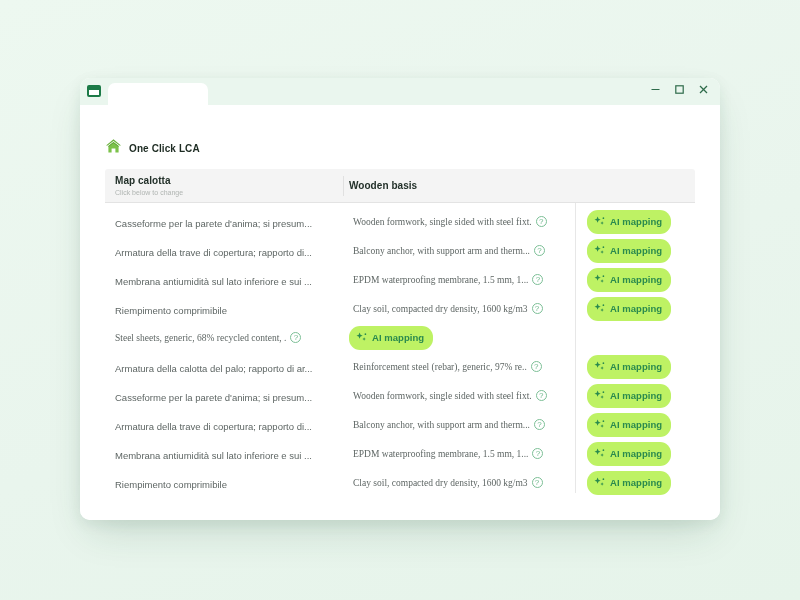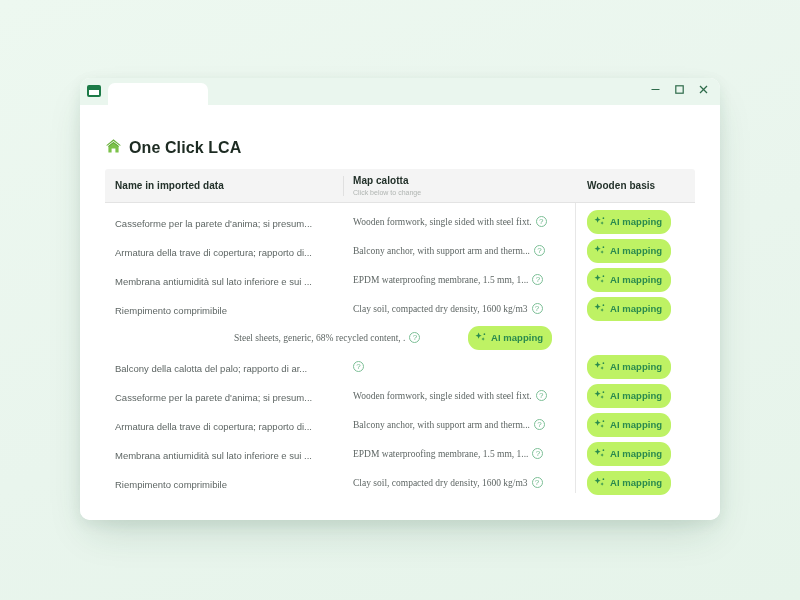--- a/index.html
+++ b/index.html
@@ -111,21 +111,21 @@
 
   
   .brand {
     display: flex;
     align-items: center;
     gap: 7px;
     padding: 26px 0 0 25px;
     height: 60px;
   }
   .brand-title {
-    font-size: 16px;
+    font-size: 10px;
     font-weight: bold;
     color: #1d2b22;
     letter-spacing: .1px;
   }
 
   
   .table {
     margin: 4px 25px 0 25px;
     width: 590px;
   }
@@ -185,21 +185,20 @@
     bottom: 4px;
     width: 1px;
     background: #e7e7e7;
   }
   .full-div.d2 { left: 470px; }
 
   .trow {
     display: flex;
     align-items: center;
     height: 29px;
-    justify-content: center;
   }
 
   .cell-text {
     font-size: 9.5px;
     color: #5e6664;
     white-space: nowrap;
     overflow: hidden;
     text-overflow: clip;
     letter-spacing: 0;
   }
@@ -290,23 +289,20 @@
           </svg>
         </span>
         <span class="brand-title">One Click LCA</span>
       </div>
 
       <div class="table">
 
         <div class="thead">
           <span class="hdr-div d1"></span>
 
-          <div class="col-1">
-            <div class="th-label">Name in imported data</div>
-          </div>
 
           <div class="col-2">
             <div class="th-label">Map calotta</div>
             <div class="th-sub">Click below to change</div>
           </div>
 
           <div class="col-3">
             <div class="th-label">Wooden basis</div>
           </div>
         </div>
@@ -391,23 +387,24 @@
               <div class="col-3"><span class="badge">
                   <span class="spark-icon"><svg width="11" height="11" viewBox="0 0 11 11" aria-hidden="true">
                       <path d="M3.6 0.6 L4.5 2.8 L6.7 3.7 L4.5 4.6 L3.6 6.8 L2.7 4.6 L0.5 3.7 L2.7 2.8 Z" fill="#2a8a4e"></path>
                       <path d="M8.1 5.3 L8.6 6.5 L9.8 7.0 L8.6 7.5 L8.1 8.7 L7.6 7.5 L6.4 7.0 L7.6 6.5 Z" fill="#2a8a4e"></path>
                       <circle cx="9.4" cy="2.2" r="0.85" fill="#2a8a4e"></circle>
                     </svg></span>
                   <span class="badge-label">AI mapping</span>
                 </span></div>
             </div>
             <div class="trow">
-              <div class="col-1"><span class="cell-text">Balcony della calotta del palo; rapporto di ar...</span></div>
-              <div class="col-2">
-                <div class="map-cell">
+              <div class="col-1"><span class="cell-text">Armatura della calotta del palo; rapporto di ar...</span></div>
+              <div class="col-2">
+                <div class="map-cell">
+                  <span class="cell-text">Reinforcement steel (rebar), generic, 97% re..</span>
                   <span class="help-icon">?</span>
                 </div>
               </div>
               <div class="col-3"><span class="badge">
                   <span class="spark-icon"><svg width="11" height="11" viewBox="0 0 11 11" aria-hidden="true">
                       <path d="M3.6 0.6 L4.5 2.8 L6.7 3.7 L4.5 4.6 L3.6 6.8 L2.7 4.6 L0.5 3.7 L2.7 2.8 Z" fill="#2a8a4e"></path>
                       <path d="M8.1 5.3 L8.6 6.5 L9.8 7.0 L8.6 7.5 L8.1 8.7 L7.6 7.5 L6.4 7.0 L7.6 6.5 Z" fill="#2a8a4e"></path>
                       <circle cx="9.4" cy="2.2" r="0.85" fill="#2a8a4e"></circle>
                     </svg></span>
                   <span class="badge-label">AI mapping</span>

